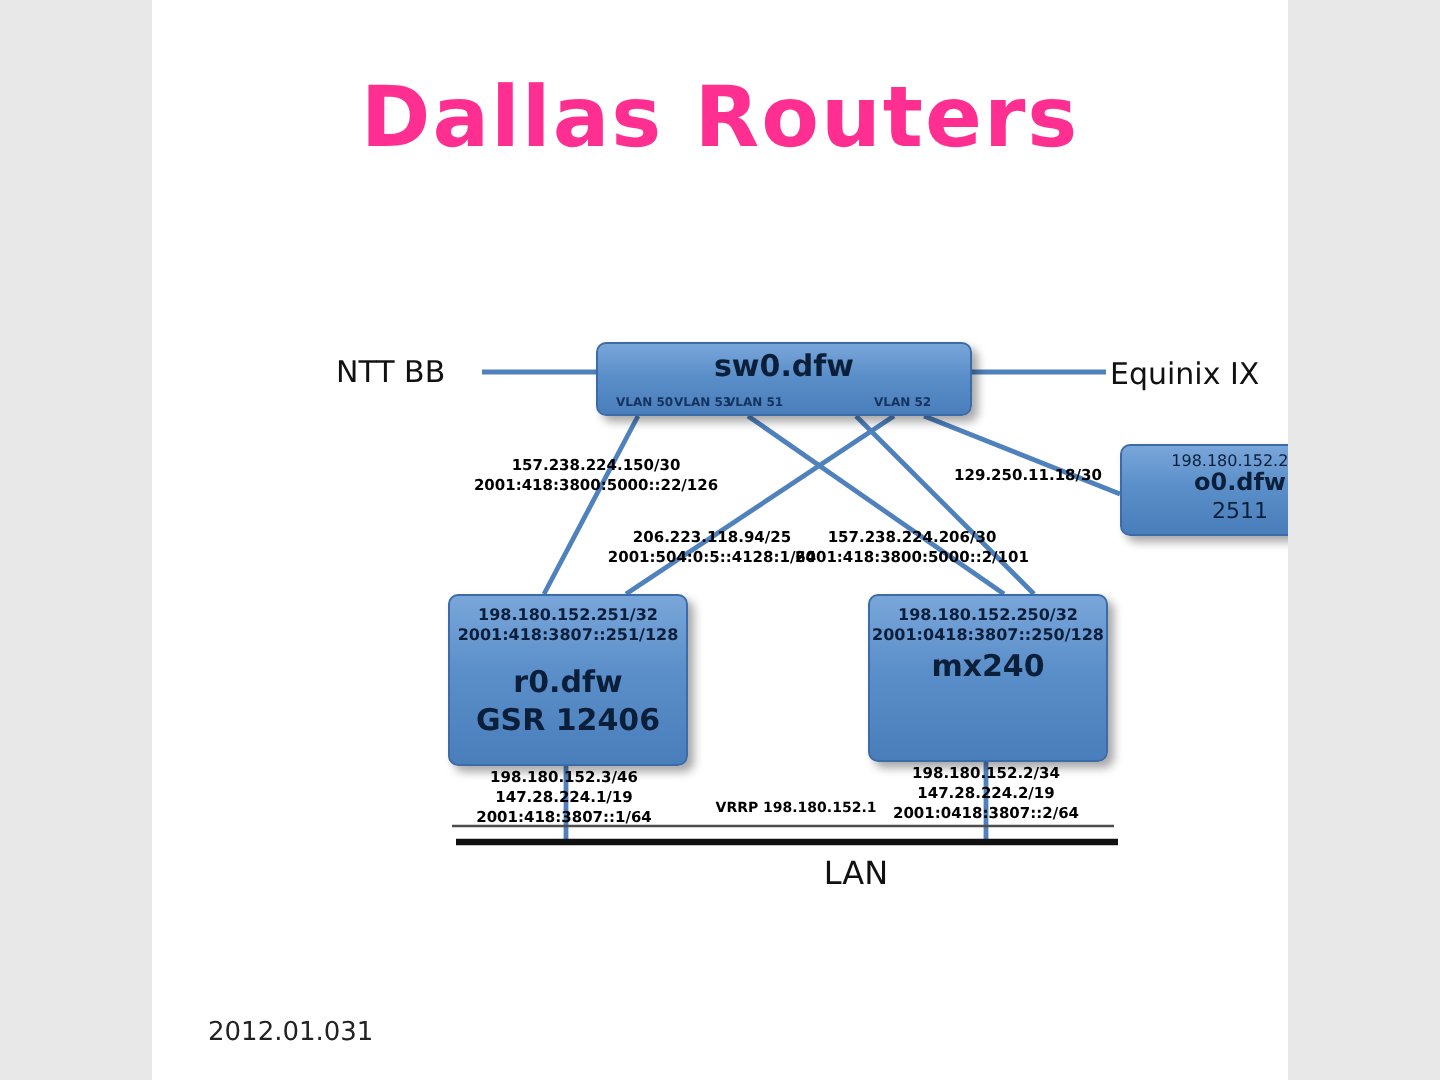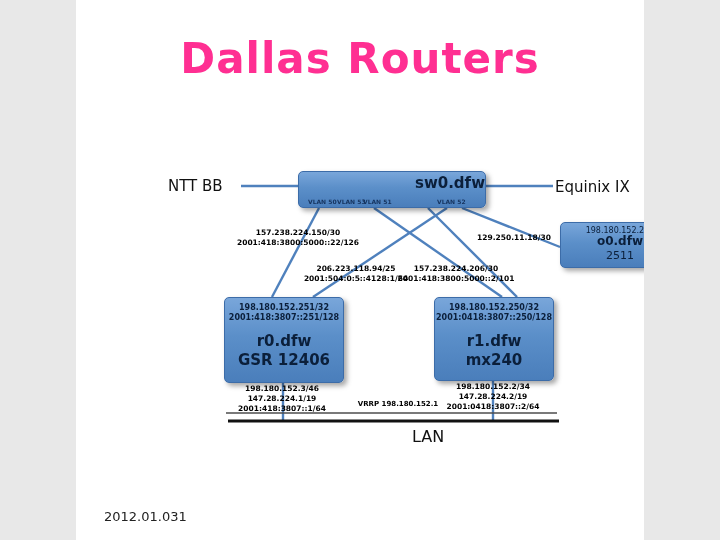--- a/index.html
+++ b/index.html
@@ -4,21 +4,21 @@
 <style>
   html,body{margin:0;padding:0;background:#e8e8e8;}
   .slide{position:relative;width:568px;height:540px;background:#ffffff;
          font-family:"DejaVu Sans", sans-serif;overflow:hidden;margin:0 auto;}
   .title{position:absolute;top:34px;left:0;width:100%;text-align:center;margin:0;
          font-size:42px;font-weight:bold;color:#ff2f92;letter-spacing:1px;}
   .wires{position:absolute;left:0;top:0;z-index:1;pointer-events:none;}
   .node{position:absolute;z-index:2;background:linear-gradient(180deg,#79a6da 0%,#5b8fc9 45%,#4a7ebb 100%);
         border:1px solid #3c6ca8;border-radius:5px;box-shadow:3px 3px 5px rgba(0,0,0,0.35);
         color:#0b1f3a;text-align:center;box-sizing:border-box;}
-  .node-sw0{left:222px;top:171px;width:188px;height:37px;text-align:right;}
+  .node-sw0{left:222px;top:171px;width:188px;height:37px;}
   .node-sw0 .node-title{font-size:15px;font-weight:bold;margin-top:2px;}
   .vlan{position:absolute;top:26px;font-size:6px;font-weight:bold;color:#15335e;white-space:nowrap;}
   .v50{left:9px}.v53{left:38px}.v51{left:64px}.v52{left:138px}
   .node-o0{left:484px;top:222px;width:120px;height:46px;}
   .node-o0 .tiny-ip{font-size:8px;font-weight:normal;margin-top:3px;}
   .node-o0 .node-title{font-size:12px;font-weight:bold;line-height:1.15;}
   .node-o0 .node-sub{font-size:11px;font-weight:normal;}
   .router .ip{font-size:8px;font-weight:bold;line-height:1.3;}
   .router .ip.first{margin-top:5px;}
   .router .node-title{font-size:15px;font-weight:bold;margin-top:8px;line-height:1.25;}
@@ -82,21 +82,20 @@
   <div class="node router node-r0">
     <div class="ip first">198.180.152.251/32</div>
     <div class="ip">2001:418:3807::251/128</div>
     <div class="node-title">r0.dfw</div>
     <div class="node-sub">GSR 12406</div>
   </div>
 
   <div class="node router node-r1">
     <div class="ip first">198.180.152.250/32</div>
     <div class="ip">2001:0418:3807::250/128</div>
-    <div class="node-title">r1.dfw</div>
     <div class="node-sub">mx240</div>
   </div>
 
   <div class="linklabel ll-ntt-r0">
     <div>157.238.224.150/30</div>
     <div>2001:418:3800:5000::22/126</div>
   </div>
 
   <div class="linklabel ll-o0">
     <div>129.250.11.18/30</div>

